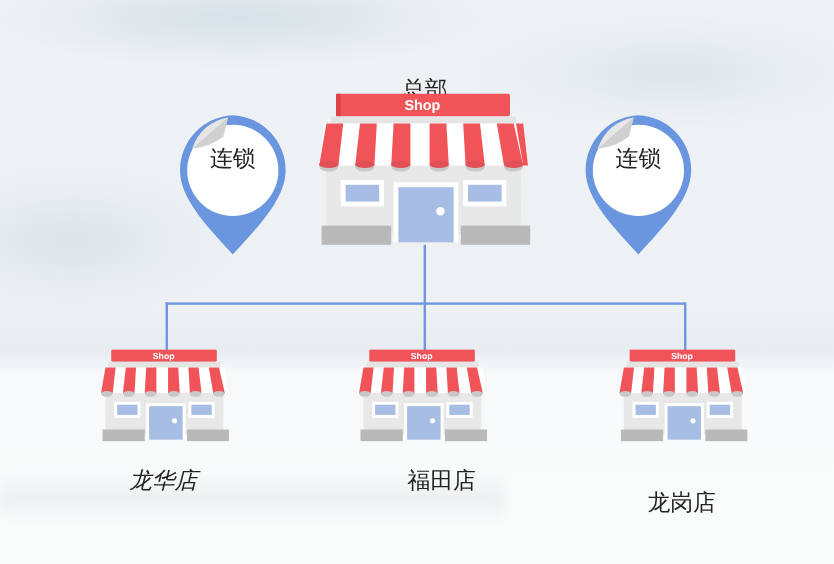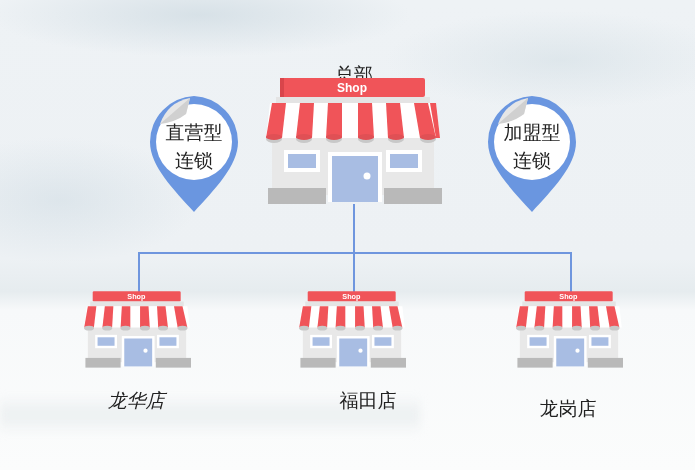--- a/index.html
+++ b/index.html
@@ -90,34 +90,32 @@
 </svg>
 
 <div class="pin" style="left:146px; top:94px;">
   <svg width="96" height="120" viewBox="0 0 96 120">
     <path d="M48 2 A46 46 0 0 1 92 48 C92 72 68 96 48 118 C28 96 4 72 4 48 A46 46 0 0 1 48 2 Z" fill="#6a96e0"></path>
     <circle cx="48" cy="48" r="38" fill="#ffffff"></circle>
     <path d="M14 30 Q22 8 44 4 L40 20 Z" fill="#e6e6e6"></path>
     <path d="M14 30 Q30 28 40 20 L44 4 Z" fill="#d0d0d0"></path>
   </svg>
   <div class="pin-text">
-    <div>直营型</div>
     <div>连锁</div>
   </div>
 </div>
 
 <div class="pin" style="left:484px; top:94px;">
   <svg width="96" height="120" viewBox="0 0 96 120">
     <path d="M48 2 A46 46 0 0 1 92 48 C92 72 68 96 48 118 C28 96 4 72 4 48 A46 46 0 0 1 48 2 Z" fill="#6a96e0"></path>
     <circle cx="48" cy="48" r="38" fill="#ffffff"></circle>
     <path d="M14 30 Q22 8 44 4 L40 20 Z" fill="#e6e6e6"></path>
     <path d="M14 30 Q30 28 40 20 L44 4 Z" fill="#d0d0d0"></path>
   </svg>
   <div class="pin-text">
-    <div>加盟型</div>
     <div>连锁</div>
   </div>
 </div>
 
 <svg class="shop" style="left:83px; top:291px;" width="108" height="78" viewBox="0 0 178 128">
   <rect x="16" y="0" width="145" height="17" rx="2" fill="#f05459"></rect>
   <text x="88" y="13" text-anchor="middle" font-family="Liberation Sans, sans-serif" font-weight="bold" font-size="12" fill="#ffffff">Shop</text>
   <rect x="12" y="17" width="154" height="8" fill="#e4e4e4"></rect>
   <rect x="8" y="55" width="162" height="62" fill="#e8e8e8"></rect>
   <polygon points="6,25 172,25 176,60 2,60" fill="#ffffff"></polygon>
@@ -209,13 +207,13 @@
     <rect x="126" y="76" width="28" height="14" fill="#a8bde3"></rect>
   <rect x="64" y="74" width="54" height="50" fill="#ffffff"></rect>
     <rect x="68" y="78" width="46" height="46" fill="#a8bde3"></rect>
   <circle cx="103" cy="98" r="3.5" fill="#ffffff"></circle>
   <rect x="4" y="110" width="58" height="16" fill="#b9b9b9"></rect>
     <rect x="120" y="110" width="58" height="16" fill="#b9b9b9"></rect>
 </svg>
 
 <div class="label" style="left:136px; top:388px;font-style:italic;">龙华店</div>
 <div class="label" style="left:368px; top:388px;">福田店</div>
-<div class="label" style="left:568px; top:396px;text-align:center;">龙岗店</div>
+<div class="label" style="left:568px; top:406px;text-align:center;">龙岗店</div>
 
 </body></html>

